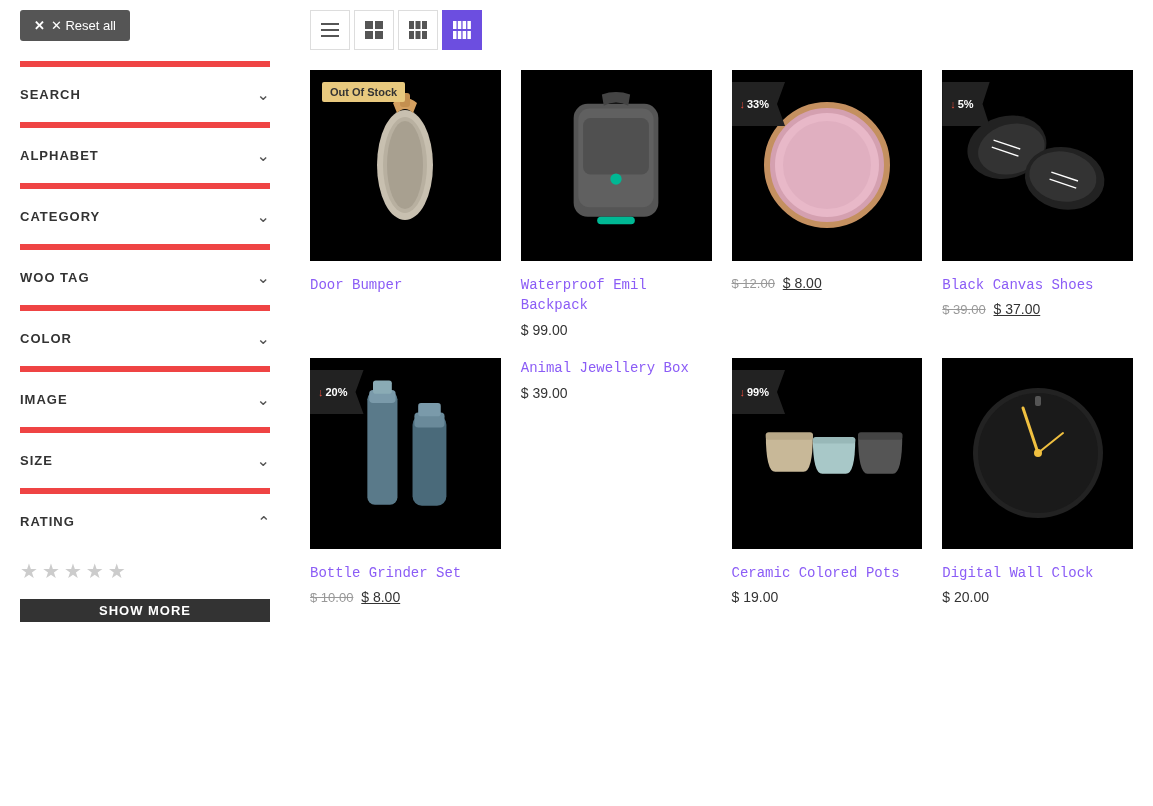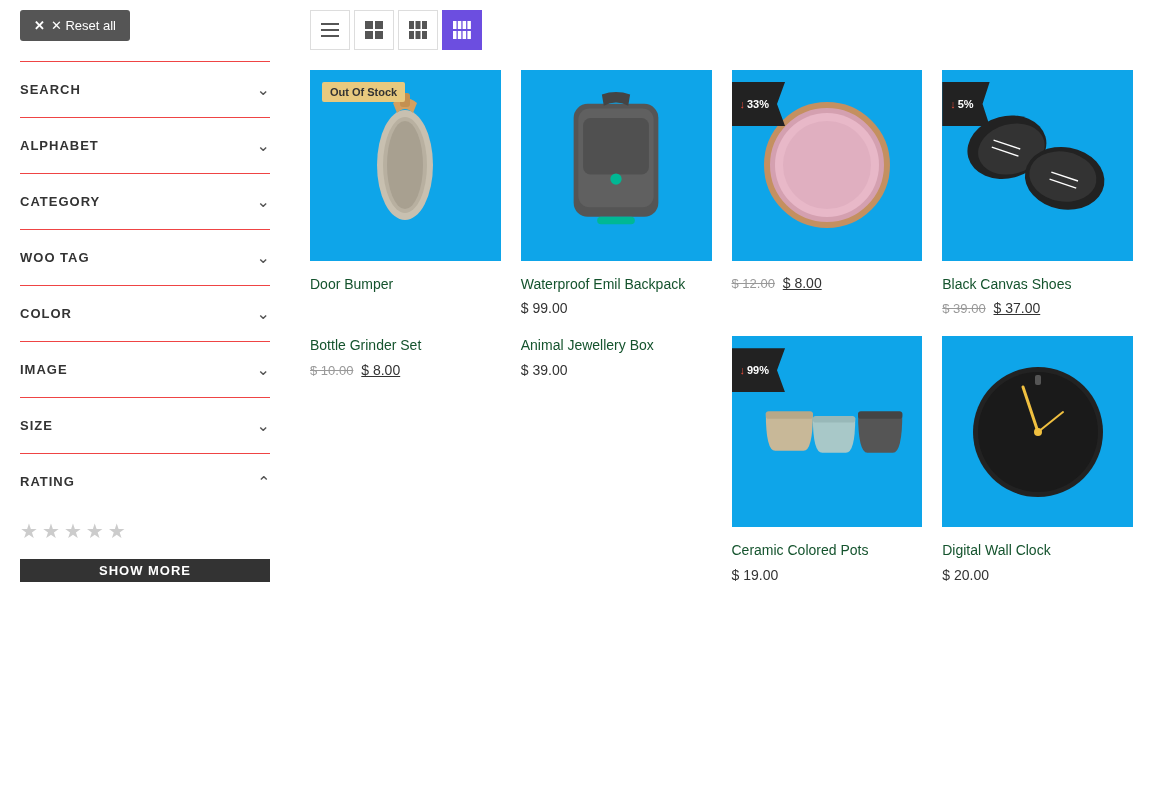--- a/index.html
+++ b/index.html
@@ -8,21 +8,21 @@
 
     
     .sidebar { width: 290px; min-width: 290px; padding: 10px 20px; }
     .reset-btn {
       background: #555; color: #fff; border: none; padding: 8px 14px;
       cursor: pointer; font-size: 13px; border-radius: 3px; margin-bottom: 20px;
       display: inline-flex; align-items: center; gap: 6px;
     }
     .reset-btn .x-icon { font-weight: bold; }
 
-    .filter-section { border-top: 1px solid #ef4444; }
+    .filter-section { border-top: 6px solid #ef4444; }
     .filter-header {
       display: flex; justify-content: space-between; align-items: center;
       padding: 18px 0; cursor: pointer;
     }
     .filter-label { font-size: 13px; font-weight: 600; letter-spacing: 1px; color: #333; text-transform: uppercase; }
     .chevron { font-size: 16px; color: #555; }
     .chevron.up { transform: rotate(180deg); display: inline-block; }
 
     
     .rating-section { padding: 10px 0; }
@@ -43,42 +43,42 @@
       width: 40px; height: 40px; border: 1px solid #ddd; background: #fff;
       cursor: pointer; display: flex; align-items: center; justify-content: center;
       font-size: 16px; color: #555;
     }
     .view-btn.active { background: #6c4ee0; color: #fff; border-color: #6c4ee0; }
 
     
     .product-grid { display: grid; grid-template-columns: repeat(4, 1fr); gap: 20px; }
     .product-card { position: relative; }
     .product-image-wrapper {
-      position: relative; background: #0ea5e9; overflow: hidden;
+      position: relative; background: #000000; overflow: hidden;
       aspect-ratio: 1; display: flex; align-items: center; justify-content: center;
       margin-bottom: 14px;
     }
 
     
     .badge-out-stock {
       position: absolute; top: 12px; left: 12px;
       background: #e8c97e; color: #333; font-size: 11px; font-weight: 600;
       padding: 4px 8px; border-radius: 2px; z-index: 2;
     }
     .badge-discount {
       position: absolute; top: 12px; left: 0;
       background: #222; color: #fff; font-size: 11px; font-weight: 600;
       padding: 16px 8px; z-index: 2;
       clip-path: polygon(0 0, 100% 0, 85% 50%, 100% 100%, 0 100%);
       padding-right: 16px;
     }
     .badge-discount .arrow { color: #e74c3c; margin-right: 2px; }
 
     .product-name { font-size: 14px; color: #444; margin-bottom: 6px; line-height: 1.4; }
-    .product-name a { color: #14532d; text-decoration: none; }
+    .product-name a { color: #8b5cf6; text-decoration: none; font-family: Liberation Mono, monospace; }
     .product-price { font-size: 14px; color: #333; }
     .price-original { text-decoration: line-through; color: #999; margin-right: 4px; font-size: 13px; }
     .price-current { color: #333; text-decoration: underline; }
     .price-single { color: #333; }
   </style>
 </head>
 <body>
 
 <div class="page-wrapper">
 
@@ -283,20 +283,35 @@
         <div class="product-name">
           <a>Black Canvas Shoes</a>
         </div>
         <div class="product-price">
           <span class="price-original">$ 39.00</span>
           <span class="price-current">$ 37.00</span>
         </div>
       </div>
 
       <div class="product-card">
+        <div class="product-image-wrapper">
+          <span class="badge-discount">
+            <span class="arrow">↓</span>20%
+          </span>
+          <svg width="140" height="160" viewBox="0 0 140 170">
+
+            <rect x="30" y="20" width="32" height="120" rx="8" fill="#5a7a8a"></rect>
+            <rect x="32" y="18" width="28" height="14" rx="4" fill="#7a9aaa"></rect>
+            <rect x="36" y="8" width="20" height="14" rx="3" fill="#8aabb5"></rect>
+
+            <rect x="78" y="45" width="36" height="96" rx="10" fill="#4a6a7a"></rect>
+            <rect x="80" y="42" width="32" height="16" rx="4" fill="#6a8a9a"></rect>
+            <rect x="84" y="32" width="24" height="14" rx="3" fill="#7a9aaa"></rect>
+          </svg>
+        </div>
         <div class="product-name">
           <a>Bottle Grinder Set</a>
         </div>
         <div class="product-price">
           <span class="price-original">$ 10.00</span>
           <span class="price-current">$ 8.00</span>
         </div>
       </div>
 
       <div class="product-card">

